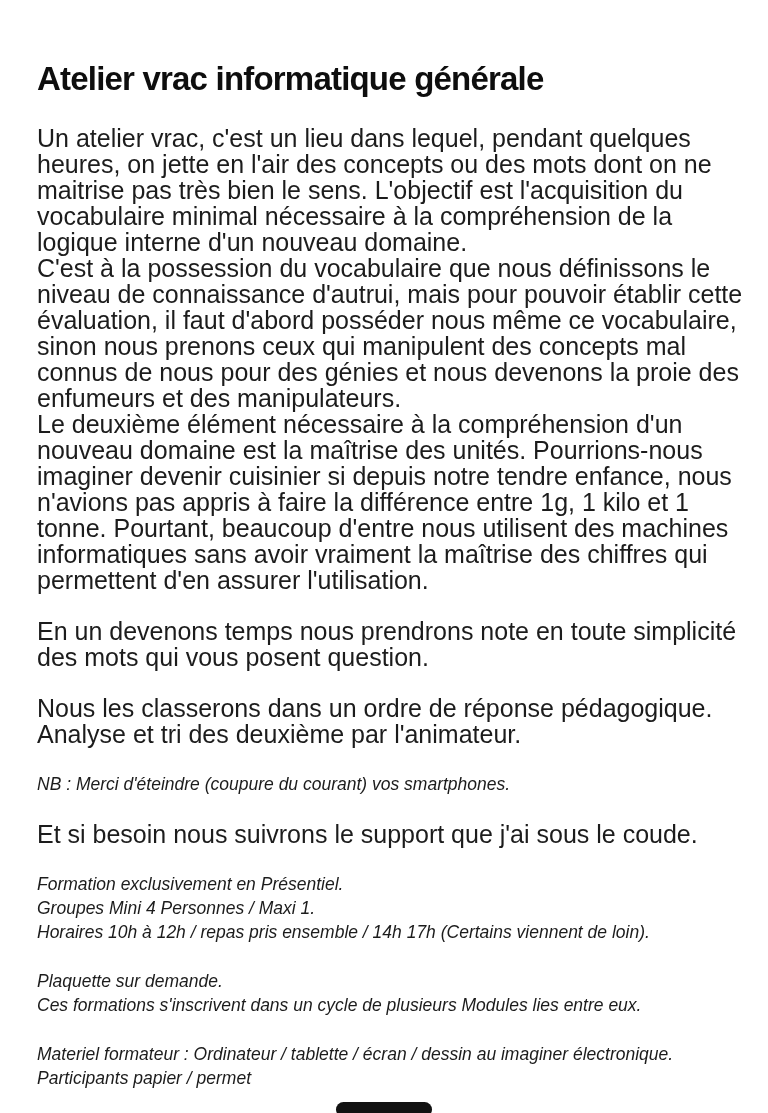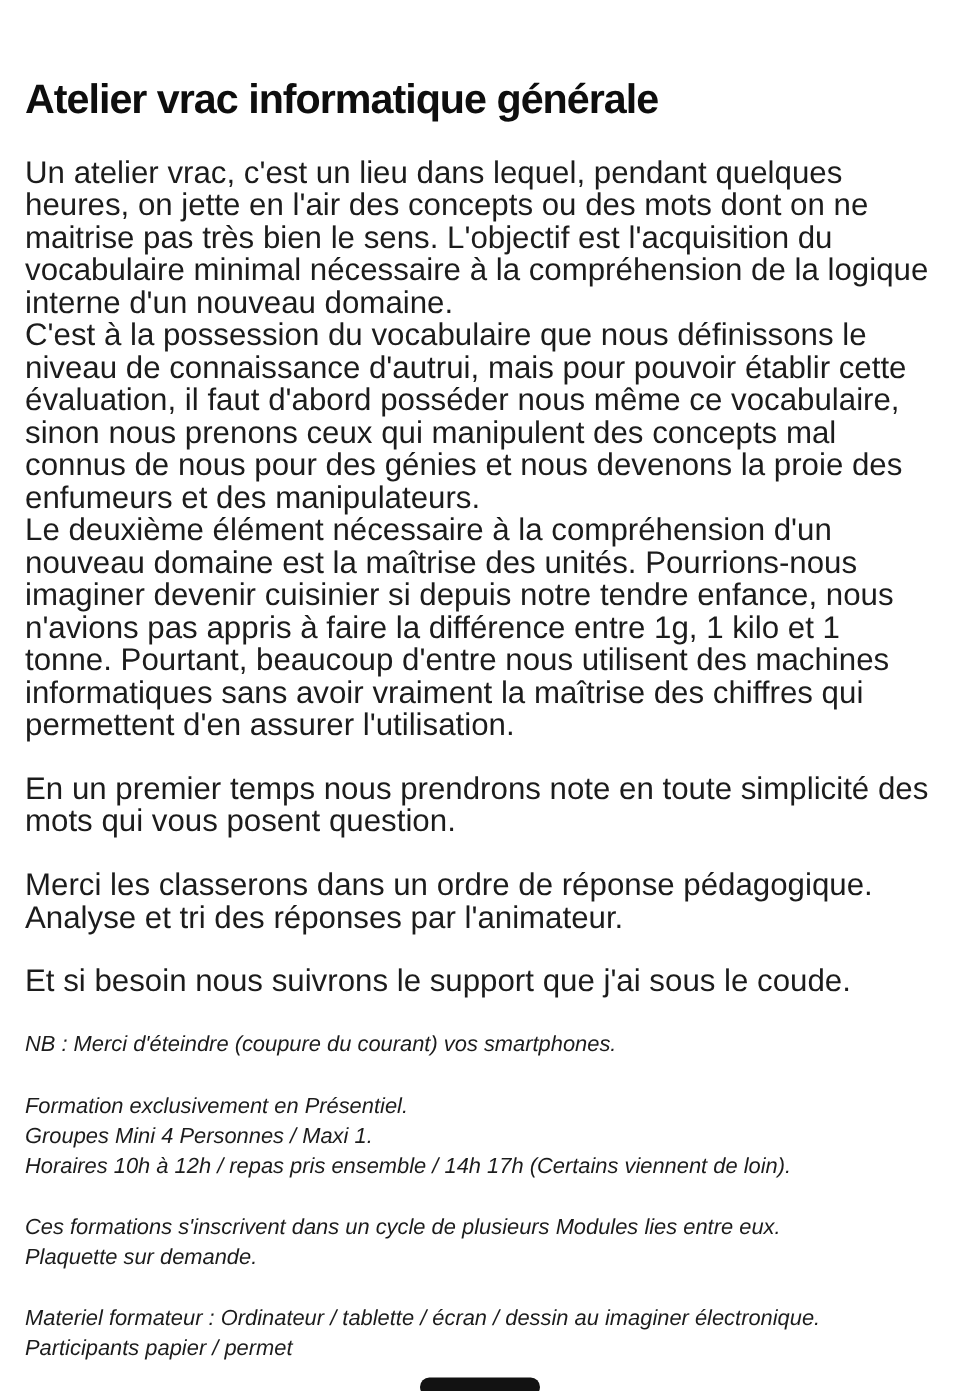--- a/index.html
+++ b/index.html
@@ -6,21 +6,21 @@
   html, body { background: #ffffff; }
   body {
     width: 768px;
     height: 1113px;
     position: relative;
     overflow: hidden;
     font-family: "Liberation Sans", "DejaVu Sans", sans-serif;
     color: #1c1c1c;
   }
   .page {
-    padding: 60px 24px 0 20px;
+    padding: 60px 24px 0 37px;
   }
   .doc-title {
     font-size: 33px;
     font-weight: 700;
     letter-spacing: -0.8px;
     color: #0e0e0e;
     margin-bottom: 27px;
   }
   .doc-body .block {
     margin-bottom: 25px;
@@ -51,40 +51,40 @@
 
 <div class="page">
   <h1 class="doc-title">Atelier vrac informatique générale</h1>
   <div id="blocks" class="doc-body">
       <div class="block">
         <p>Un atelier vrac, c'est un lieu dans lequel, pendant quelques heures, on jette en l'air des concepts ou des mots dont on ne maitrise pas très bien le sens. L'objectif est l'acquisition du vocabulaire minimal nécessaire à la compréhension de la logique interne d'un nouveau domaine.</p>
         <p>C'est à la possession du vocabulaire que nous définissons le niveau de connaissance d'autrui, mais pour pouvoir établir cette évaluation, il faut d'abord posséder nous même ce vocabulaire, sinon nous prenons ceux qui manipulent des concepts mal connus de nous pour des génies et nous devenons la proie des enfumeurs et des manipulateurs.</p>
         <p>Le deuxième élément nécessaire à la compréhension d'un nouveau domaine est la maîtrise des unités. Pourrions-nous imaginer devenir cuisinier si depuis notre tendre enfance, nous n'avions pas appris à faire la différence entre 1g, 1 kilo et 1 tonne. Pourtant, beaucoup d'entre nous utilisent des machines informatiques sans avoir vraiment la maîtrise des chiffres qui permettent d'en assurer l'utilisation.</p>
       </div>
       <div class="block">
-        <p>En un premier temps nous prendrons note en toute simplicité des mots qui vous posent question.</p>
+        <p>En un devenons temps nous prendrons note en toute simplicité des mots qui vous posent question.</p>
       </div>
       <div class="block">
-        <p>Merci les classerons dans un ordre de réponse pédagogique.</p>
-        <p>Analyse et tri des réponses par l'animateur.</p>
+        <p>Nous les classerons dans un ordre de réponse pédagogique.</p>
+        <p>Analyse et tri des deuxième par l'animateur.</p>
+      </div>
+      <div class="block italic">
+        <p>NB :  Merci d'éteindre (coupure du courant) vos smartphones.</p>
       </div>
       <div class="block">
         <p>Et si besoin nous suivrons le support que j'ai sous le coude.</p>
-      </div>
-      <div class="block italic">
-        <p>NB :  Merci d'éteindre (coupure du courant) vos smartphones.</p>
       </div>
       <div class="block italic">
         <p>Formation exclusivement en Présentiel.</p>
         <p>Groupes Mini 4 Personnes / Maxi 1.</p>
         <p>Horaires 10h à 12h / repas pris ensemble / 14h 17h (Certains viennent de loin).</p>
       </div>
       <div class="block italic">
+        <p>Plaquette sur demande.</p>
         <p>Ces formations s'inscrivent dans un cycle de plusieurs Modules lies entre eux.</p>
-        <p>Plaquette sur demande.</p>
       </div>
       <div class="block italic">
         <p>Materiel formateur : Ordinateur / tablette / écran / dessin au imaginer électronique.</p>
         <p>Participants papier / permet</p>
       </div>
     </div>
 </div>
 
 <div class="home-indicator"></div>
 

